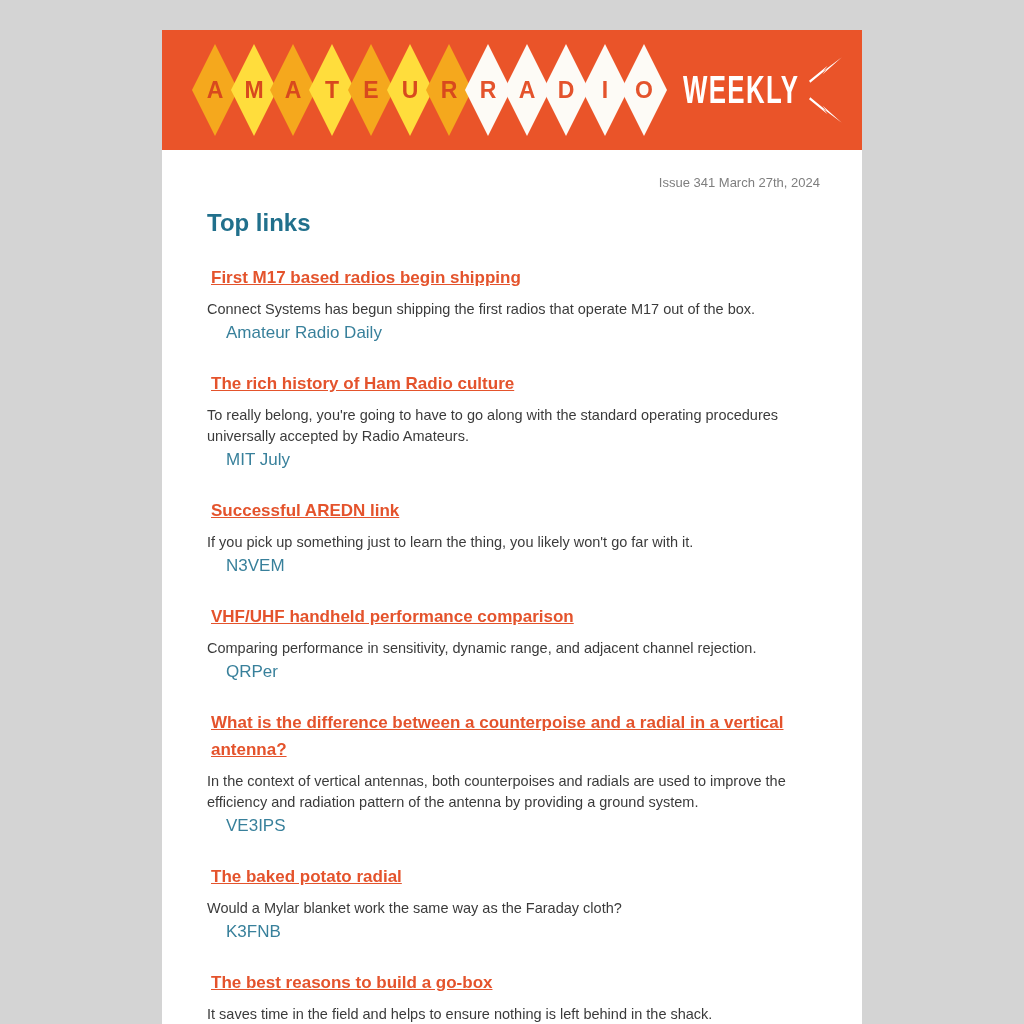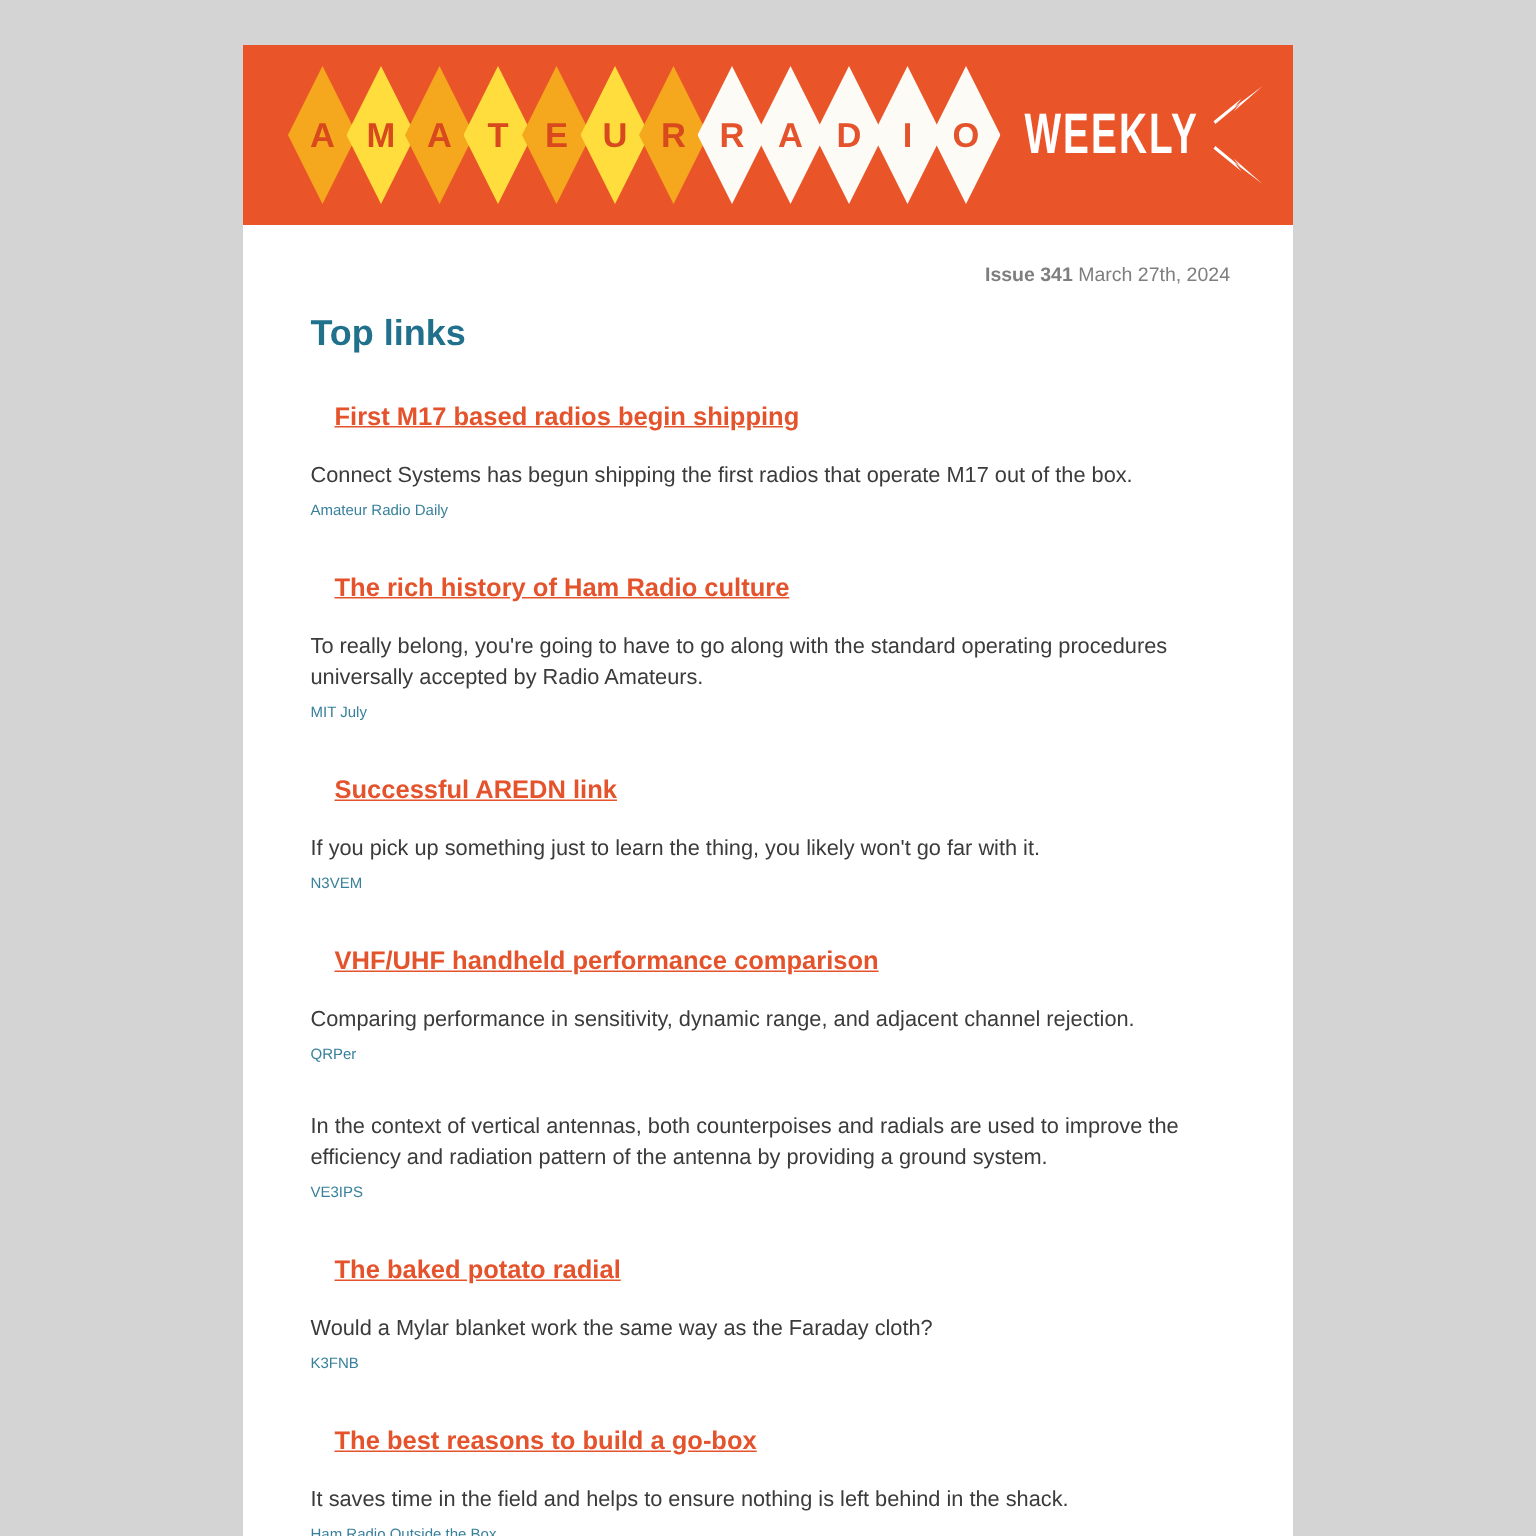--- a/index.html
+++ b/index.html
@@ -40,32 +40,32 @@
     display:flex;flex-direction:column;justify-content:space-between;
     height:64px;margin-left:8px;flex:0 0 auto;
   }
   .bolt svg{display:block;}
   .bolt.top{transform:rotate(-6deg);}
   .bolt.bottom{transform:scaleY(-1) rotate(-6deg);}
   .issue-line{
     text-align:right;padding:25px 42px 0 0;
     font-size:13px;color:var(--muted);line-height:16px;
   }
-  .issue-number{font-weight:bold;}
+  .issue-number{font-weight:normal;}
   .content{padding:4px 42px 26px 45px;}
   .section-title{
     color:var(--teal);font-size:24px;font-weight:bold;margin:14px 0 0;
   }
   .item{margin-top:27px;}
-  .item h3{margin:16px;font-size:17px;line-height:27px;font-weight:bold;}
+  .item h3{margin:4px;font-size:17px;line-height:27px;font-weight:bold;}
   .item h3 a{color:var(--title-link);text-decoration:underline;cursor:pointer;}
   .desc{margin:8px 0 2px;font-size:14.5px;line-height:21px;color:var(--body-text);}
   .src{
-    font-size:10px;line-height:21px;color:var(--source-link);
-    text-decoration:none;cursor:pointer;display:inline-block;
+    font-size:17px;line-height:21px;color:var(--source-link);
+    text-decoration:none;cursor:pointer;display:inline-block;margin-left:19px;
   }
 </style>
 </head>
 <body>
 
 <div class="page">
 
   <div class="header">
     <div class="diamonds" id="diamonds">
         <div class="diamond amber">A</div>
@@ -102,19 +102,19 @@
     <span class="issue-number">Issue 341</span><span> March 27th, 2024</span>
   </div>
 
   <div class="content">
     <h2 class="section-title">Top links</h2>
     <div id="items">
         <article class="item"><h3><a>First M17 based radios begin shipping</a></h3><p class="desc">Connect Systems has begun shipping the first radios that operate M17 out of the box.</p><a class="src">Amateur Radio Daily</a></article>
         <article class="item"><h3><a>The rich history of Ham Radio culture</a></h3><p class="desc">To really belong, you're going to have to go along with the standard operating procedures universally accepted by Radio Amateurs.</p><a class="src">MIT July</a></article>
         <article class="item"><h3><a>Successful AREDN link</a></h3><p class="desc">If you pick up something just to learn the thing, you likely won't go far with it.</p><a class="src">N3VEM</a></article>
         <article class="item"><h3><a>VHF/UHF handheld performance comparison</a></h3><p class="desc">Comparing performance in sensitivity, dynamic range, and adjacent channel rejection.</p><a class="src">QRPer</a></article>
-        <article class="item"><p class="desc">In the context of vertical antennas, both counterpoises and radials are used to improve the efficiency and radiation pattern of the antenna by providing a ground system.</p><a class="src">VE3IPS</a></article>
+        <article class="item"><h3><a>What is the difference between a counterpoise and a radial in a vertical antenna?</a></h3><p class="desc">In the context of vertical antennas, both counterpoises and radials are used to improve the efficiency and radiation pattern of the antenna by providing a ground system.</p><a class="src">VE3IPS</a></article>
         <article class="item"><h3><a>The baked potato radial</a></h3><p class="desc">Would a Mylar blanket work the same way as the Faraday cloth?</p><a class="src">K3FNB</a></article>
         <article class="item"><h3><a>The best reasons to build a go-box</a></h3><p class="desc">It saves time in the field and helps to ensure nothing is left behind in the shack.</p><a class="src">Ham Radio Outside the Box</a></article>
       </div>
   </div>
 
 </div>
 
 </body></html>

